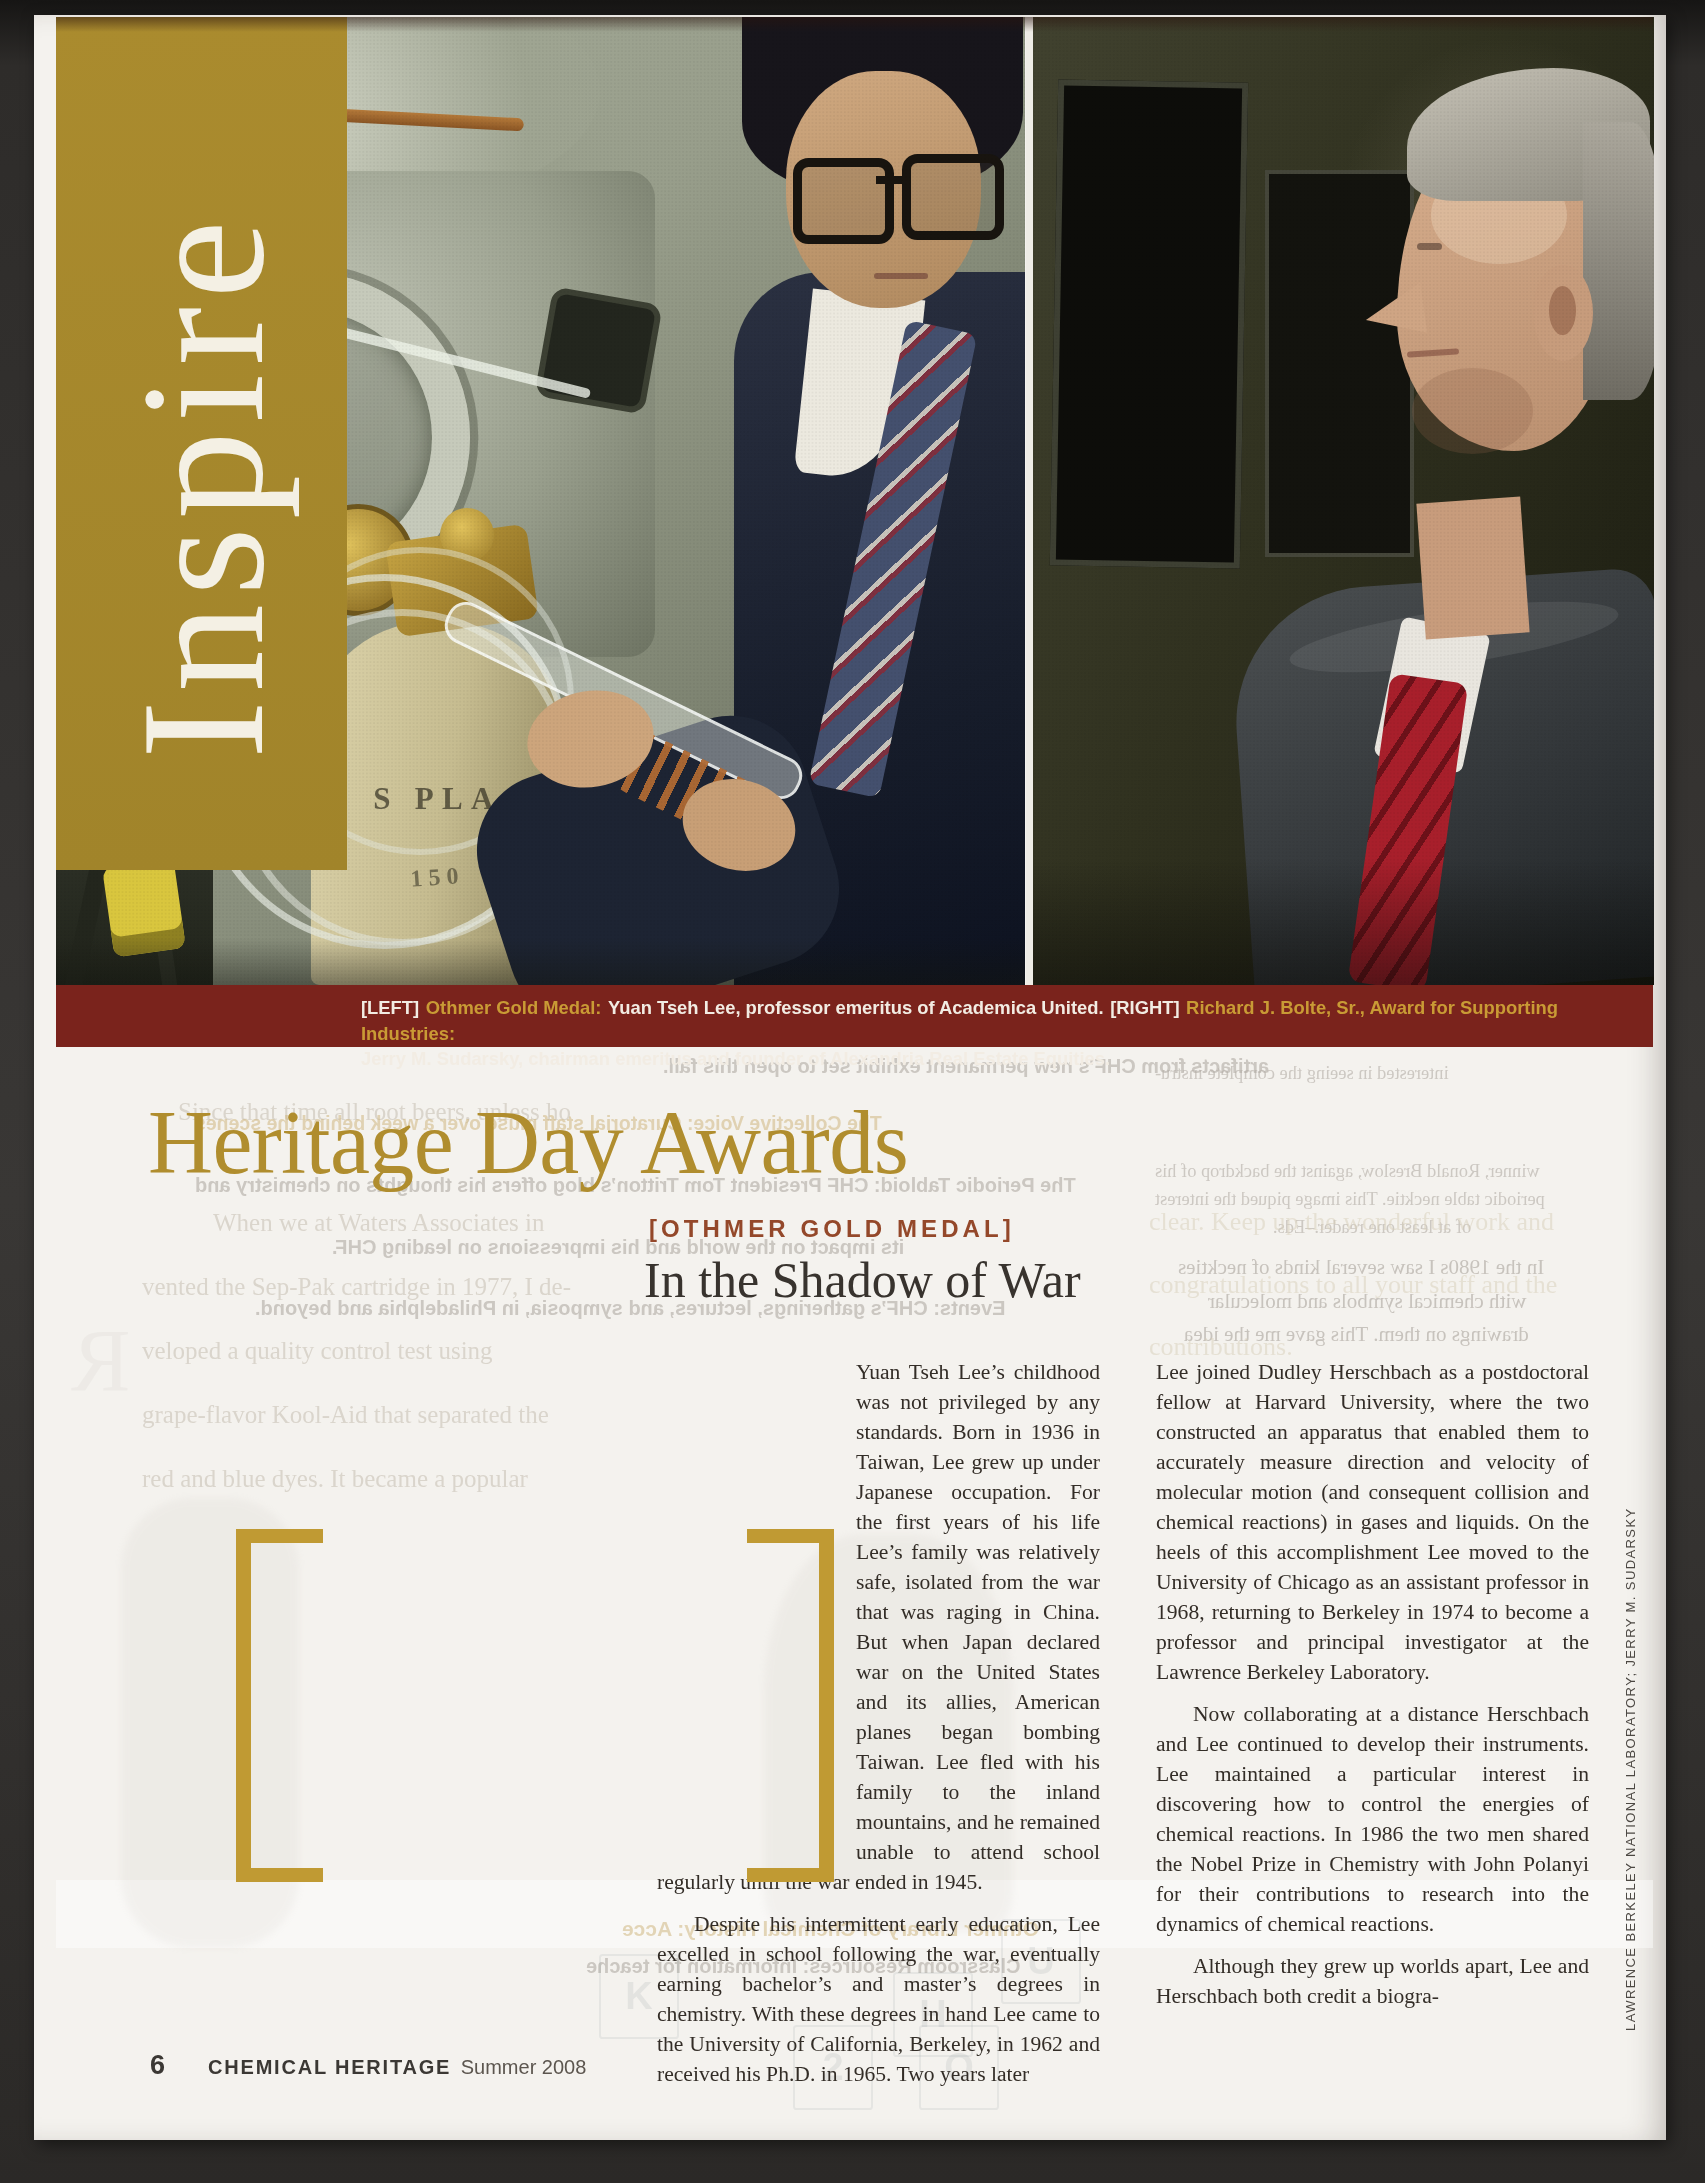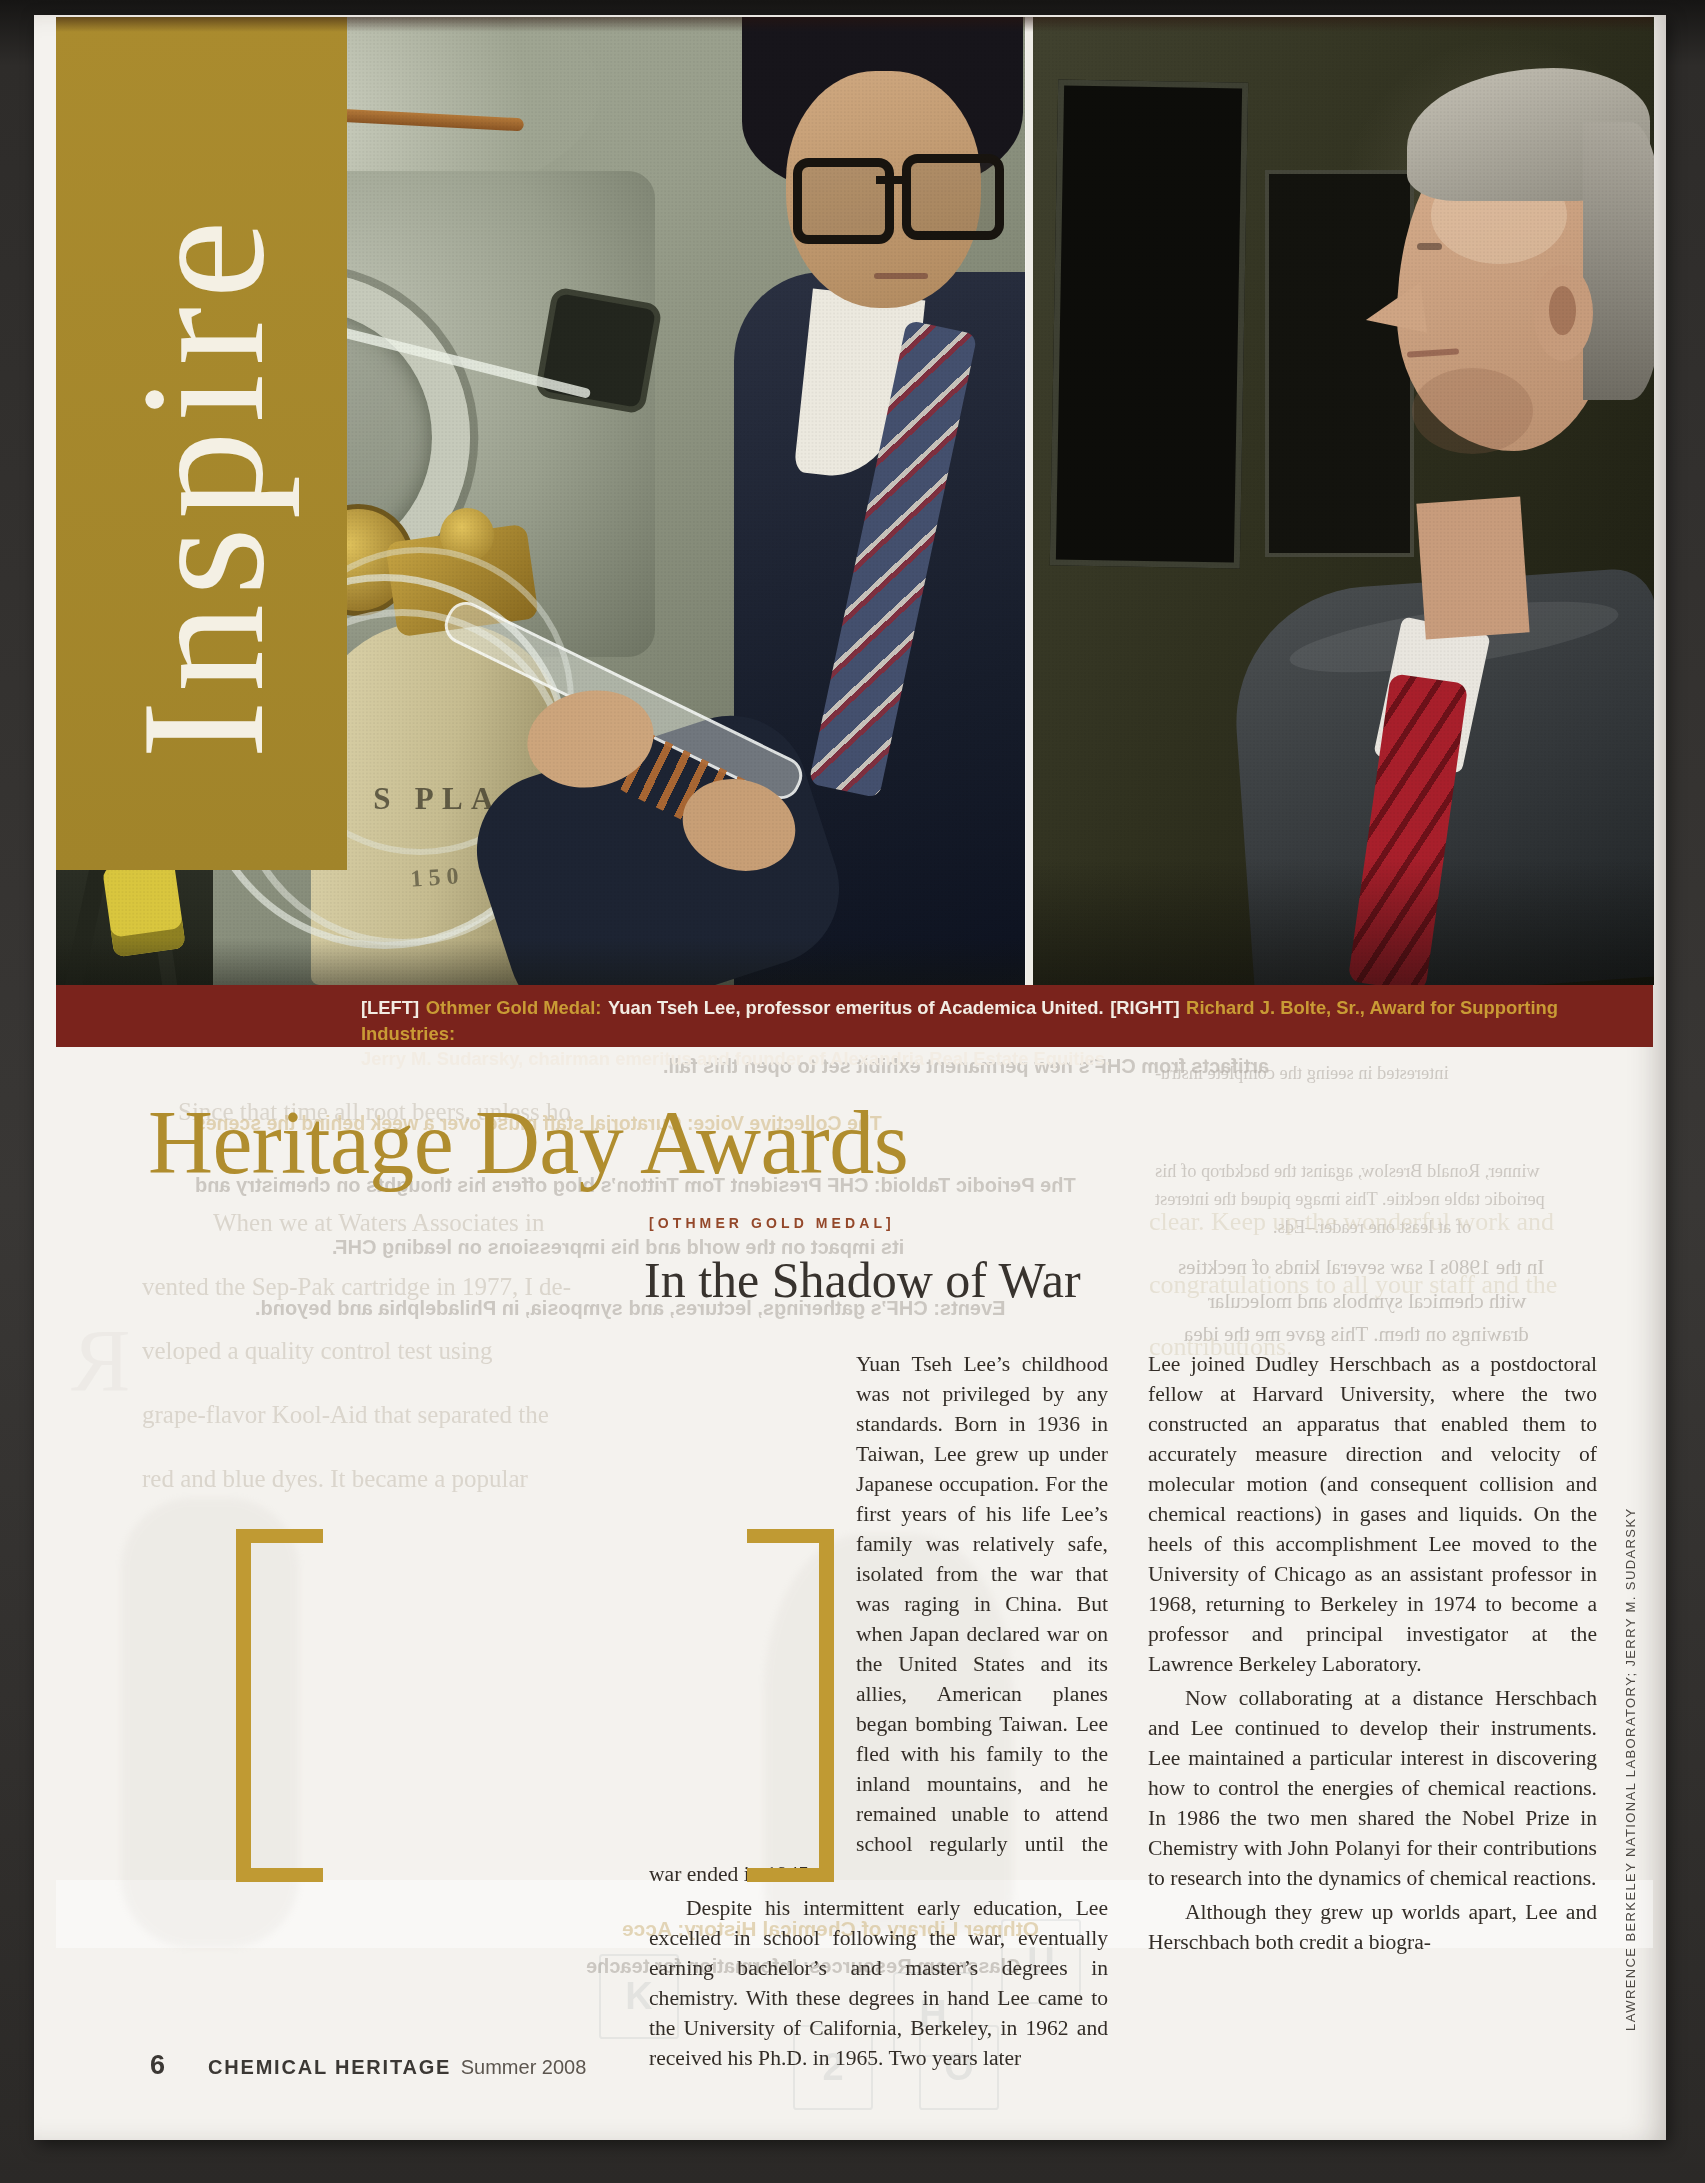--- a/index.html
+++ b/index.html
@@ -30,30 +30,30 @@
         letter-spacing:8.3px;color:#f4f0e4;text-align:center;line-height:266px;}
   
   #capbar{left:56px;top:985px;width:1597px;height:62px;background:#7a231c;z-index:6;}
   #captext{left:361px;top:995px;width:1273px;font-size:18.4px;font-weight:bold;
         line-height:25.5px;color:#f2ece3;z-index:7;}
   #captext .seg{margin-right:6.5px;}
   .capgold{color:#c99b35;}
   
   #headline{left:148px;top:1091px;font-family:"Liberation Serif",serif;font-size:90px;
         color:#b08d2e;letter-spacing:-0.6px;z-index:4;white-space:nowrap;}
-  #medal{left:649px;top:1215px;font-size:14px;font-weight:bold;letter-spacing:4.1px;
+  #medal{left:649px;top:1215px;font-size:24px;font-weight:bold;letter-spacing:4.1px;
         color:#94482a;z-index:4;}
   #subhead{left:644px;top:1251px;font-family:"Liberation Serif",serif;font-size:50px;
         color:#38332e;z-index:4;white-space:nowrap;}
   
   .col{font-family:"Liberation Serif",serif;font-size:21.6px;line-height:30px;
         color:#332d27;text-align:justify;z-index:4;}
   #col1{left:645px;top:1345px;width:467px;height:705px;}
   #col2{left:1144px;top:1345px;width:457px;height:705px;}
-  .col p{margin:4px;}
+  .col p{margin:12px;}
   .col p.ind{text-indent:37px;}
   .intrude{float:left;width:211px;height:332px;margin-top:172px;}
   
   .bq{z-index:5;}
   #bqL{left:236px;top:1529px;width:72px;height:325px;border-left:15.4px solid #c09a33;
        border-top:14px solid #c09a33;border-bottom:14px solid #c09a33;}
   #bqR{left:747px;top:1529px;width:72px;height:325px;border-right:15.4px solid #c09a33;
        border-top:14px solid #c09a33;border-bottom:14px solid #c09a33;}
   #quote{left:271px;top:1546px;width:521px;font-size:28px;font-weight:bold;
        line-height:62px;color:#b6922f;z-index:5;}

